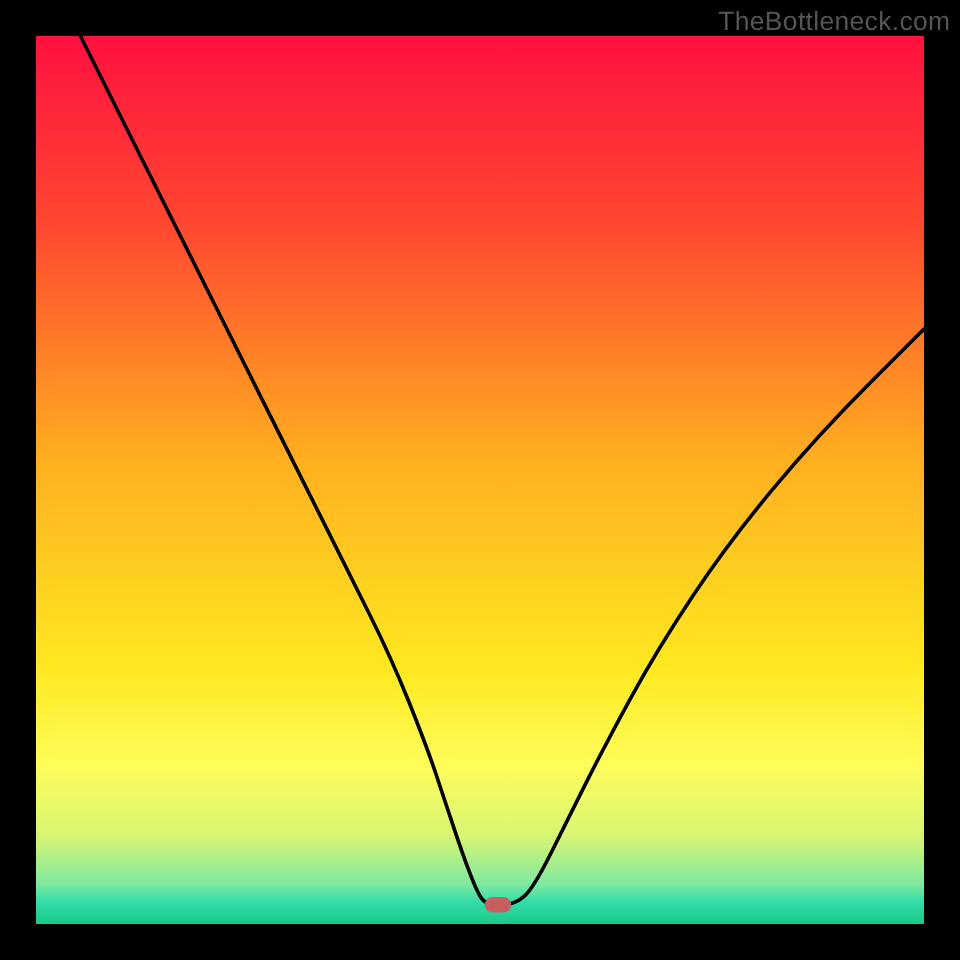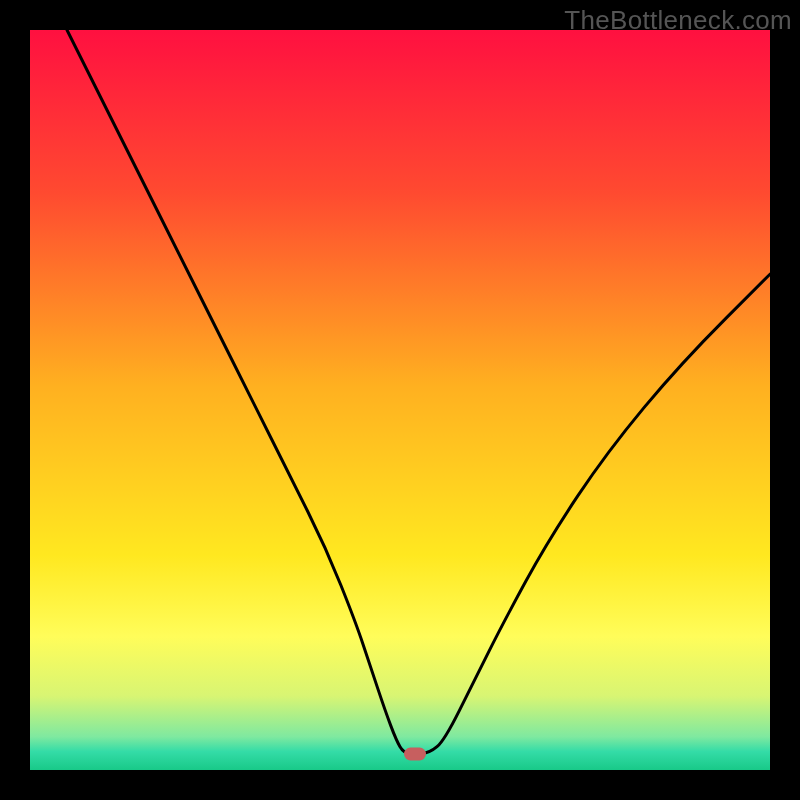--- a/index.html
+++ b/index.html
@@ -46,21 +46,21 @@
     width: 22px;
     height: 13px;
     border-radius: 7px;
     transform: translate(-50%, -50%);
   }
   .watermark {
     position: absolute;
     top: 5px;
     right: 8px;
     color: #555;
-    font-size: 26px;
+    font-size: 22px;
     font-weight: 500;
     letter-spacing: 0.3px;
   }
 </style>
 </head>
 <body>
 
 <div class="outer">
 
   <div class="watermark">TheBottleneck.com</div>

